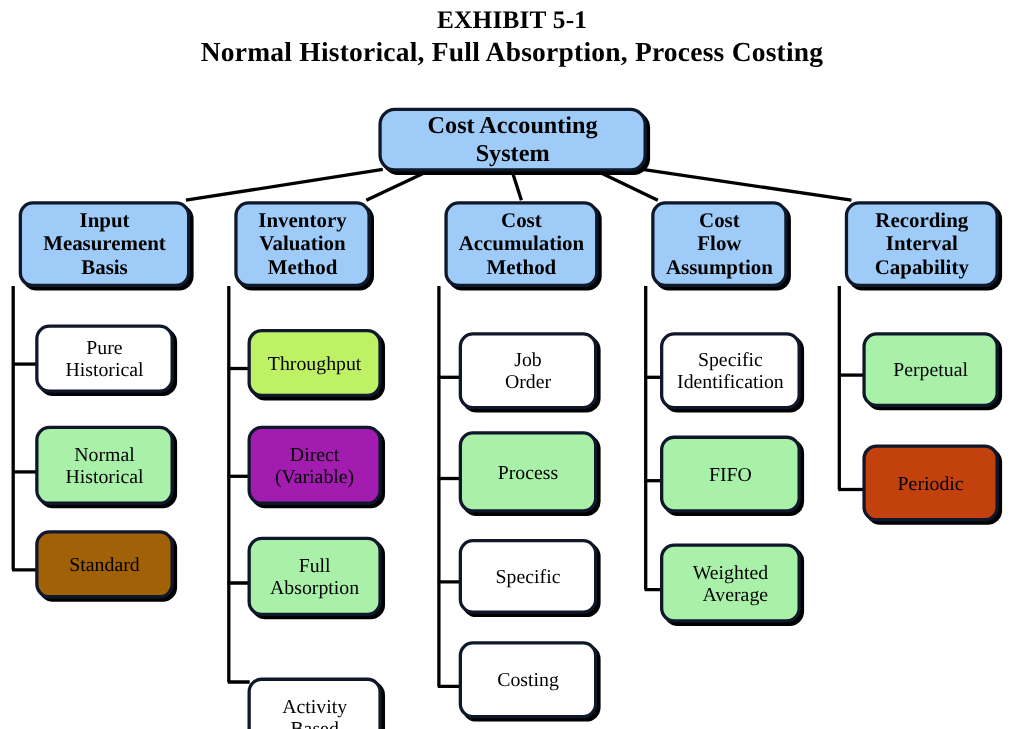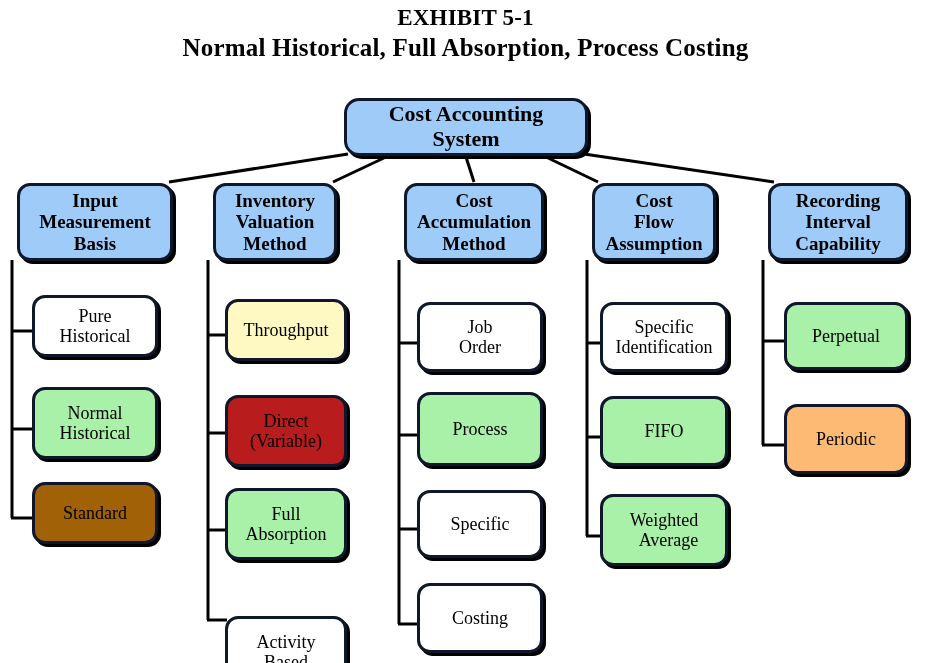--- a/index.html
+++ b/index.html
@@ -153,24 +153,24 @@
 Historical</span>
       </div>
       <div class="node leaf" style="left: 32px; top: 482px; width: 126px; height: 62px; background: #a16207;">
         <span class="label">Standard</span>
       </div>
       <div class="node header" style="left: 213px; top: 183px; width: 124px; height: 78px; background: rgb(158, 203, 248);">
         <span class="label">Inventory
 Valuation
 Method</span>
       </div>
-      <div class="node leaf" style="left: 225px; top: 299px; width: 122px; height: 62px; background: #fef9c3;">
+      <div class="node leaf" style="left: 225px; top: 299px; width: 122px; height: 62px; background: #bef264;">
         <span class="label">Throughput</span>
       </div>
-      <div class="node leaf" style="left: 225px; top: 395px; width: 122px; height: 72px; background: #b91c1c;">
+      <div class="node leaf" style="left: 225px; top: 387px; width: 122px; height: 72px; background: #a21caf;">
         <span class="label">Direct
 (Variable)</span>
       </div>
       <div class="node leaf hl" style="left: 225px; top: 488px; width: 122px; height: 72px; background: rgb(169, 240, 169);">
         <span class="label">Full
 Absorption</span>
       </div>
       <div class="node leaf" style="left: 225px; top: 578px; width: 122px; height: 72px; background: rgb(255, 255, 255); margin-top: 38px;">
         <span class="label">Activity
 Based</span>
@@ -210,18 +210,18 @@
 Average</span>
       </div>
       <div class="node header" style="left: 768px; top: 183px; width: 140px; height: 78px; background: rgb(158, 203, 248);">
         <span class="label">Recording
 Interval
 Capability</span>
       </div>
       <div class="node leaf hl" style="left: 784px; top: 302px; width: 124px; height: 68px; background: rgb(169, 240, 169);">
         <span class="label">Perpetual</span>
       </div>
-      <div class="node leaf" style="left: 784px; top: 404px; width: 124px; height: 70px; background: #fdba74;">
+      <div class="node leaf" style="left: 784px; top: 404px; width: 124px; height: 70px; background: #c2410c;">
         <span class="label">Periodic</span>
       </div>
     </div>
 
 </div>
 
 </body></html>

